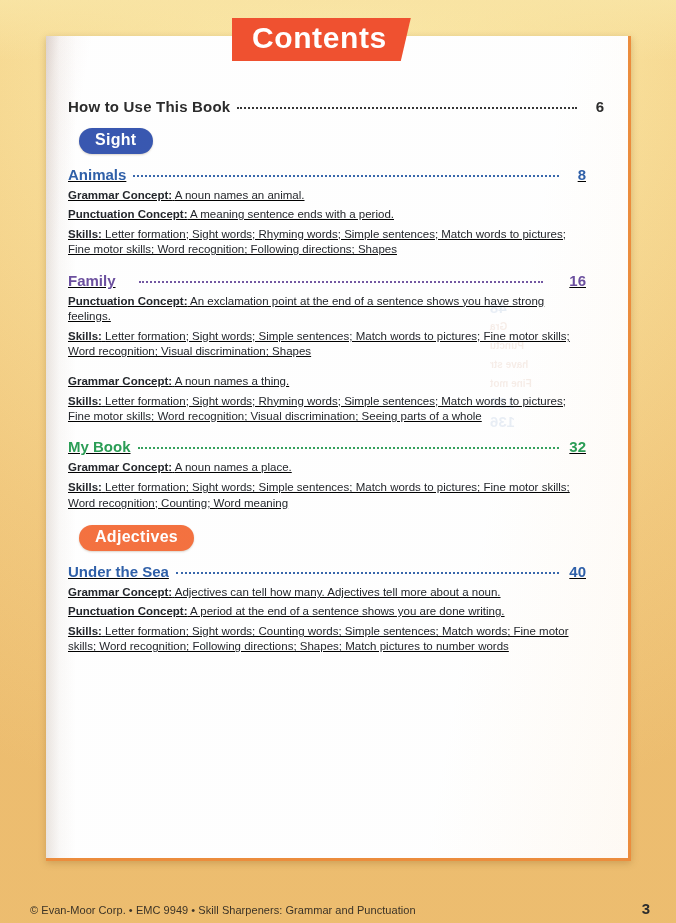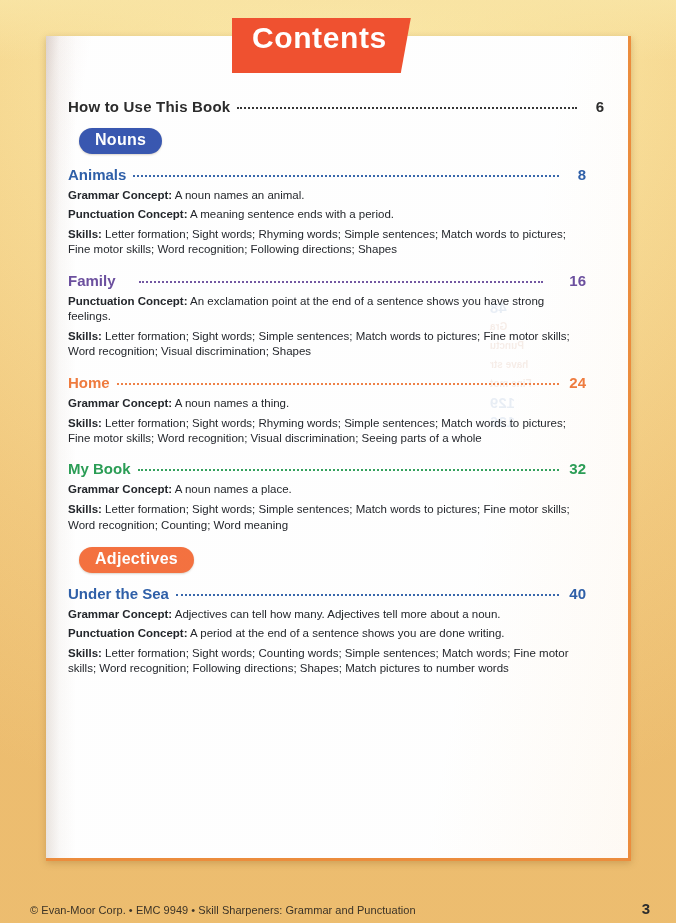--- a/index.html
+++ b/index.html
@@ -80,21 +80,21 @@
   .contents-banner {
     position: absolute;
     left: 232px;
     top: 18px;
     z-index: 5;
     background: #ef5130;
     color: #ffffff;
     font-size: 30px;
     font-weight: bold;
     letter-spacing: 0.6px;
-    padding: 5px 24px 20px 20px;
+    padding: 5px 24px 8px 20px;
     line-height: 1.0;
     clip-path: polygon(0 0, 100% 0, calc(100% - 10px) 100%, 0 100%);
     box-shadow: 0 2px 4px rgba(120,60,20,0.25);
   }
 
   
   .page-inner {
     position: absolute;
     left: 22px;
     right: 24px;
@@ -145,21 +145,21 @@
     letter-spacing: 0.3px;
     padding: 3px 16px 5px 16px;
     border-radius: 40px;
     box-shadow: 0 1px 2px rgba(90,60,20,0.22);
   }
 
   .section-block { margin-bottom: 4px; }
   .section-badge-wrap { margin: 0 0 12px 11px; }
 
   
-  .entry { margin: 0 0 14px 0; padding-right: 18px; }
+  .entry { margin: 0 0 14px 0; padding-right: 18px; text-decoration: underline; }
   .entry .toc-row { font-size: 15px; margin-bottom: 5px; }
   .entry-detail {
     font-size: 11.5px;
     line-height: 1.34;
     color: #23262b;
     margin: 0 0 3.5px 0;
     padding-right: 12px;
   }
   .entry-detail .lbl { font-weight: bold; }
   .entry-detail.skills { margin-top: 4.5px; }
@@ -210,46 +210,41 @@
     <div class="page-inner">
 
       <div class="toc-row row-howto">
         <span class="toc-title">How to Use This Book</span>
         <span class="toc-leader"></span>
         <span class="toc-page">6</span>
       </div>
 
       <div id="sections-host">
           <div class="section-block">
-            <div class="section-badge-wrap"><span class="pill" style="background: rgb(56, 87, 176);">Nouns</span></div>
+            <div class="section-badge-wrap"><span class="pill" style="background: rgb(56, 87, 176);">Sight</span></div>
             <div class="entry">
               <div class="toc-row" style="color: rgb(46, 95, 168);">
                 <span class="toc-title">Animals</span>
                 <span class="toc-leader"></span>
                 <span class="toc-page">8</span>
               </div>
               <p class="entry-detail"><span class="lbl">Grammar Concept:</span> <span>A noun names an animal.</span></p>
               <p class="entry-detail"><span class="lbl">Punctuation Concept:</span> <span>A meaning sentence ends with a period.</span></p>
               <p class="entry-detail skills"><span class="lbl">Skills:</span> <span>Letter formation; Sight words; Rhyming words; Simple sentences; Match words to pictures; Fine motor skills; Word recognition; Following directions; Shapes</span></p>
             </div>
             <div class="entry">
               <div class="toc-row" style="color: rgb(107, 79, 158); gap: 16px;">
                 <span class="toc-title">Family</span>
                 <span class="toc-leader"></span>
                 <span class="toc-page">16</span>
               </div>
               <p class="entry-detail"><span class="lbl">Punctuation Concept:</span> <span>An exclamation point at the end of a sentence shows you have strong feelings.</span></p>
               <p class="entry-detail skills"><span class="lbl">Skills:</span> <span>Letter formation; Sight words; Simple sentences; Match words to pictures; Fine motor skills; Word recognition; Visual discrimination; Shapes</span></p>
             </div>
             <div class="entry">
-              <div class="toc-row" style="color: rgb(239, 123, 62);">
-                <span class="toc-title">Home</span>
-                <span class="toc-leader"></span>
-                <span class="toc-page">24</span>
-              </div>
               <p class="entry-detail"><span class="lbl">Grammar Concept:</span> <span>A noun names a thing.</span></p>
               <p class="entry-detail skills"><span class="lbl">Skills:</span> <span>Letter formation; Sight words; Rhyming words; Simple sentences; Match words to pictures; Fine motor skills; Word recognition; Visual discrimination; Seeing parts of a whole</span></p>
             </div>
             <div class="entry">
               <div class="toc-row" style="color: rgb(42, 157, 85);">
                 <span class="toc-title">My Book</span>
                 <span class="toc-leader"></span>
                 <span class="toc-page">32</span>
               </div>
               <p class="entry-detail"><span class="lbl">Grammar Concept:</span> <span>A noun names a place.</span></p>

